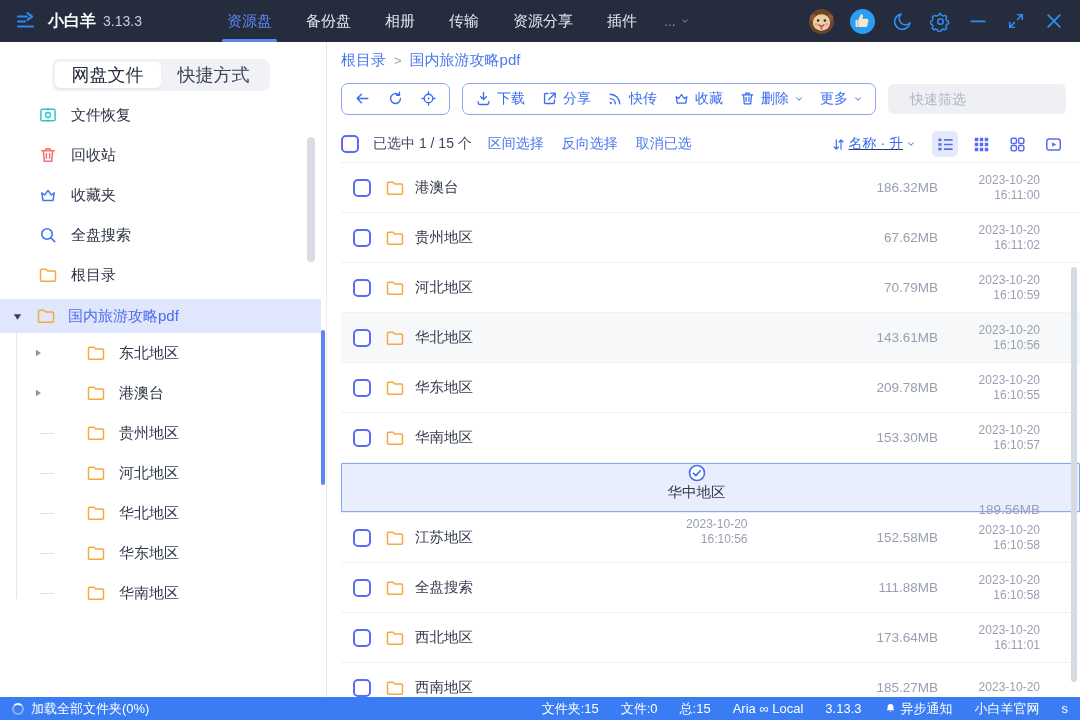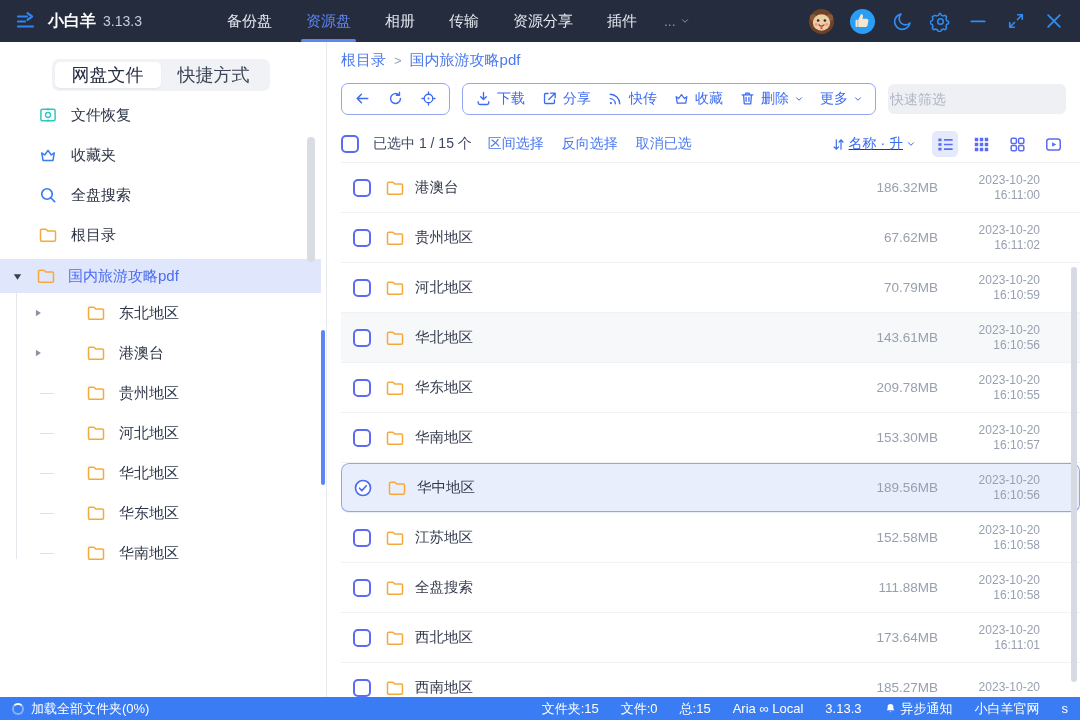--- a/index.html
+++ b/index.html
@@ -51,41 +51,41 @@
 
   
   .main { flex:1 1 auto; display:flex; flex-direction:column; padding:6px 0 0 14px; position:relative; overflow:hidden; }
   .breadcrumb { display:flex; align-items:center; gap:8px; font-size:15px; color:#4a78ee; height:26px; }
   .crumb-sep { color:#9aa3b5; font-size:13px; }
   .toolbar { display:flex; align-items:center; margin:7px 0 9px 0; height:38px; padding-right:14px; }
   .tool-group { display:flex; align-items:center; gap:16px; border:1px solid #93a5f5; border-radius:7px; height:32px; padding:0 12px; color:#3d6cf0; margin-right:12px; }
   .tool-btn { display:flex; align-items:center; gap:5px; font-size:14px; color:#3d6cf0; }
   .tool-btn .ic { width:17px; height:17px; }
   .caret { width:10px; height:10px; color:#3d6cf0; }
-  .filter-box { margin-left:auto; width:178px; height:30px; background:#eef0f4; border-radius:6px; display:flex; align-items:center; padding:0 2px; }
+  .filter-box { margin-left:auto; width:178px; height:30px; background:#eef0f4; border-radius:6px; display:flex; align-items:center; padding:0 22px; }
   .filter-input { flex:1; border:none; outline:none; background:transparent; font-size:14px; color:#333a4c; font-family:inherit; }
   .filter-input::placeholder { color:#aeb5c3; }
   .filter-box .ic { width:16px; height:16px; color:#8a93a5; }
 
   .selbar { height:38px; display:flex; align-items:center; padding-right:14px; border-bottom:1px solid #eef0f3; }
   .cb { width:18px; height:18px; border:2px solid #5c6cf2; border-radius:5px; background:#fff; flex:0 0 18px; }
   .sel-summary { font-size:14px; color:#3c4660; margin-left:14px; }
   .sel-links { display:flex; gap:18px; margin-left:16px; }
   .sel-link { font-size:14px; color:#4a78ee; }
   .sel-right { margin-left:auto; display:flex; align-items:center; gap:10px;text-decoration:underline; }
   .sort-ctl { display:flex; align-items:center; gap:3px; color:#3d6cf0; font-size:14px; margin-right:6px; }
   .sort-ctl .ic { width:15px; height:15px; }
   .view-btn { width:26px; height:26px; border-radius:5px; display:flex; align-items:center; justify-content:center; color:#5c6cf2; }
   .view-btn svg { width:19px; height:19px; }
   .view-btn.active { background:#e4eafc; }
 
   .filelist { flex:1 1 auto; overflow:hidden; }
   .frow { height:50px; display:flex; align-items:center; padding:0 40px 0 12px; border-bottom:1px solid #f1f2f5; position:relative; }
   .frow.hover { background:#f7f8fa; }
-  .frow.selected { background:#e9eefc; border-radius:8px; box-shadow:inset 0 0 0 1px #8ba6f2; border-bottom-color:transparent; }
+  .frow.selected { background:#e9eefc; border-radius:1px; box-shadow:inset 0 0 0 1px #8ba6f2; border-bottom-color:transparent;flex-direction:column; }
   .frow .ic-folder { width:20px; height:20px; color:#f5a93c; margin:0 10px 0 14px; }
   .fname { font-size:14.5px; color:#343a4c; }
   .fsize { margin-left:auto; font-size:13.5px; color:#98a0b0; }
   .fdate { width:80px; margin-left:22px; font-size:12px; color:#98a0b0; text-align:right; line-height:15px; }
   .check-circle { width:20px; height:20px; color:#4a6cf0; flex:0 0 20px; }
   .main-scroll { position:absolute; right:3px; top:225px; width:6px; height:415px; border-radius:3px; background:#d6dae2; }
 
   
   .statusbar { height:23px; flex:0 0 23px; background:#3a7cf3; color:#fff; display:flex; align-items:center; font-size:13px; padding:0 12px; }
   .spinner { width:12px; height:12px; border-radius:50%; border:2px solid rgba(255,255,255,.4); border-top-color:#fff; margin-right:7px; }
@@ -238,22 +238,22 @@
 
   <header class="titlebar">
     <span class="logo">
         <svg width="24" height="24">
           <use href="#i-logo"></use>
         </svg>
       </span>
     <span class="app-name">小白羊</span>
     <span class="app-ver">3.13.3</span>
     <nav class="tb-nav">
+      <span class="tb-tab active">资源盘</span>
       <span class="tb-tab">备份盘</span>
-      <span class="tb-tab active">资源盘</span>
       <span class="tb-tab">相册</span>
       <span class="tb-tab">传输</span>
       <span class="tb-tab">资源分享</span>
       <span class="tb-tab">插件</span>
       <span class="tb-overflow">
         <span>...</span>
         <svg class="caret" style="color:#8b93a3" width="10" height="10">
             <use href="#i-caret"></use>
           </svg>
       </span>
@@ -303,20 +303,26 @@
       <div class="side-tabs">
         <span class="side-tab active">网盘文件</span>
         <span class="side-tab">快捷方式</span>
       </div>
 
       <div class="shortcut">
         <svg class="ic c-teal">
             <use href="#i-restore"></use>
           </svg>
         <span>文件恢复</span>
+      </div>
+      <div class="shortcut">
+        <svg class="ic c-red">
+            <use href="#i-trash"></use>
+          </svg>
+        <span>回收站</span>
       </div>
       <div class="shortcut">
         <svg class="ic c-blue">
             <use href="#i-crown"></use>
           </svg>
         <span>收藏夹</span>
       </div>
       <div class="shortcut">
         <svg class="ic c-blue">
             <use href="#i-search"></use>

